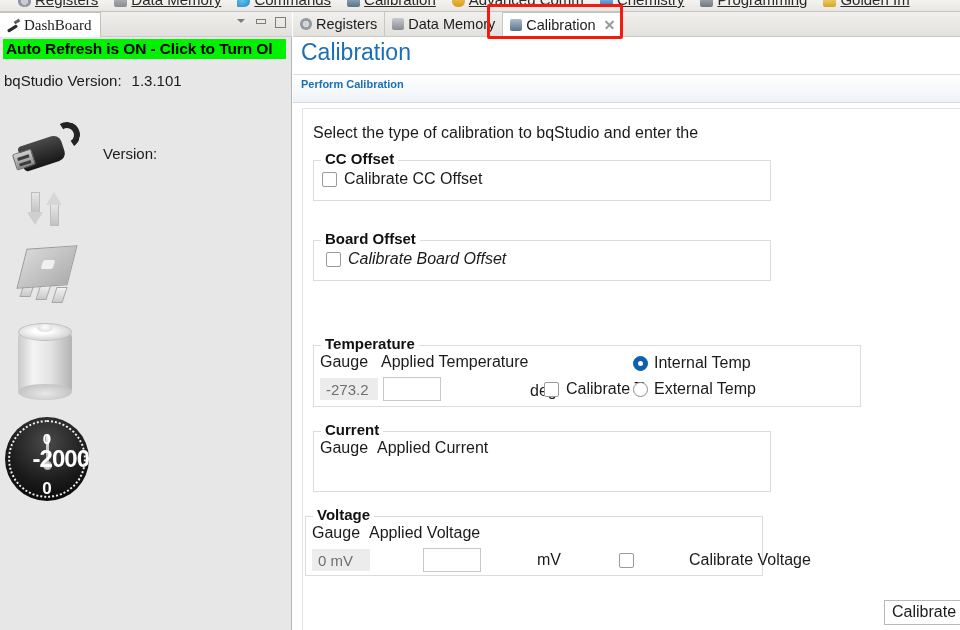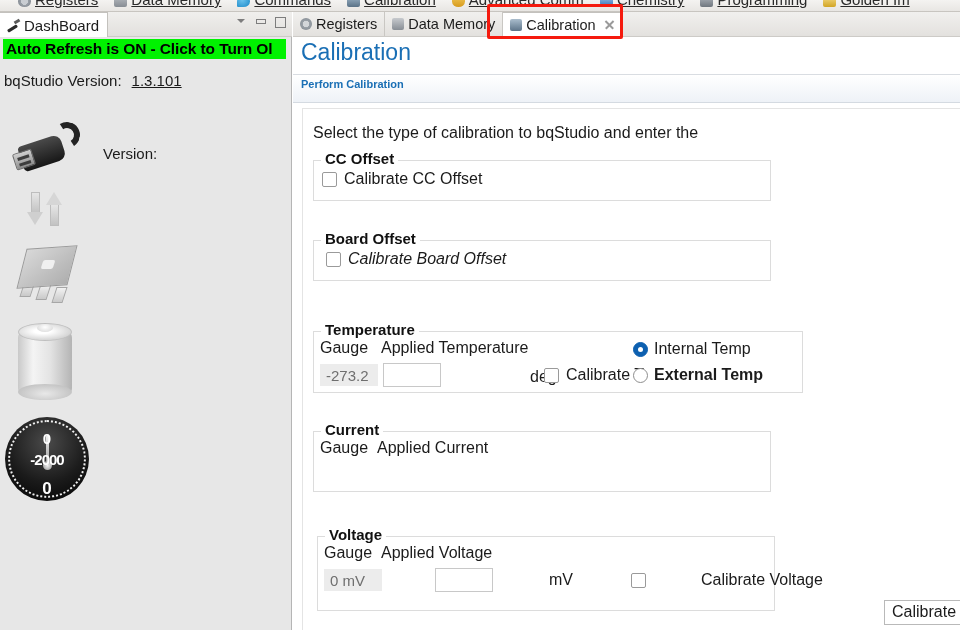--- a/index.html
+++ b/index.html
@@ -66,20 +66,21 @@
   }
   #dashboard-tab {
     position: absolute; left: 0; top: 0;
     height: 25px;
     background: #ffffff;
     border-right: 1px solid #c3c1bd;
     border-top: 1px solid #c3c1bd;
     display: flex; align-items: center;
     padding: 0 8px 0 6px;
     gap: 4px;
+    font-family: Liberation Serif, serif;
   }
   #dashboard-tab .tablabel {
     font-size: 15px; color: #1c1c1c;
     white-space: nowrap;
   }
   .brush-icon {
     width: 14px; height: 14px;
     position: relative;
     flex: 0 0 auto;
   }
@@ -126,21 +127,21 @@
     white-space: nowrap;
     overflow: hidden;
     padding-left: 3px;
     letter-spacing: -0.1px;
   }
   #version-line {
     position: absolute; left: 4px; top: 60px;
     font-size: 15px; color: #1b1b1b;
     white-space: nowrap;
   }
-  #version-line .vnum { margin-left: 10px; text-decoration: underline; }
+  #version-line .vnum { margin-left: 10px; }
 
   #fw-version-label {
     position: absolute; left: 103px; top: 133px;
     font-size: 15px; color: #1b1b1b;
   }
 
   
   #usb-icon { position: absolute; left: 14px; top: 108px; width: 70px; height: 62px; }
   #usb-icon .body {
     position: absolute; left: 6px; top: 20px;
@@ -271,23 +272,23 @@
     width: 9px; height: 9px; margin-left: -4.5px;
     border-radius: 50%;
     background: radial-gradient(circle, #f0f0f0, #8c8c8c);
   }
   #gauge-icon .gtop {
     position: absolute; left: 0; top: 13px; width: 100%;
     text-align: center; color: #ffffff;
     font-size: 15px; font-weight: bold;
   }
   #gauge-icon .gmid {
-    position: absolute; left: 0; top: 34px; width: 100%;
-    text-align: center; color: #ffffff;
-    font-size: 15px; font-weight: bold; letter-spacing: -1px;
+    position: absolute; left: 0; top: 28px; width: 100%;
+    text-align: right; color: #ffffff;
+    font-size: 24px; font-weight: bold; letter-spacing: -1px;
   }
   #gauge-icon .gbot {
     position: absolute; left: 0; top: 62px; width: 100%;
     text-align: center; color: #ffffff;
     font-size: 17px; font-weight: bold;
   }
 
   
   #right-pane {
     position: absolute; left: 293px; top: 12px;
@@ -583,21 +584,21 @@
     </div>
 
     <div class="groupbox" style="left:10px; top:131px; width:458px; height:41px;">
       <span class="group-legend">Board Offset</span>
       <div class="row" style="left:12px; top:9px;font-style:italic;">
         <span class="cb"></span>
         <span class="cb-label">Calibrate Board Offset</span>
       </div>
     </div>
 
-    <div class="groupbox" style="left:10px; top:222px; width:490px; height:62px;">
+    <div class="groupbox" style="left:10px; top:236px; width:548px; height:62px;">
       <span class="group-legend">Temperature</span>
 
       <div class="row" style="left:6px; top:7px;">
         <span class="fieldlabel">Gauge</span>
         <span class="fieldlabel" style="margin-left:13px;">Applied Temperature</span>
       </div>
 
       <div class="row" style="left:6px; top:31px;">
         <span class="gauge-ro">-273.2</span>
         <input class="applied-in" type="text" value="" style="">
@@ -609,37 +610,37 @@
 
       <div class="row" style="left:230px; top:34px;">
         <span class="cb"></span>
         <span class="cb-label">Calibrate T</span>
       </div>
 
       <div class="row" style="left:319px; top:8px;">
         <span class="radio on"></span>
         <span class="radio-label">Internal Temp</span>
       </div>
-      <div class="row" style="left:319px; top:34px;font-weight:bold;">
+      <div class="row" style="left:319px; top:34px;">
         <span class="radio"></span>
         <span class="radio-label">External Temp</span>
       </div>
     </div>
 
     <div class="groupbox" style="left:10px; top:322px; width:458px; height:61px;">
       <span class="group-legend">Current</span>
 
       <div class="row" style="left:6px; top:7px;">
         <span class="fieldlabel">Gauge</span>
         <span class="fieldlabel" style="margin-left:9px;">Applied Current</span>
       </div>
 
     </div>
 
-    <div class="groupbox" style="left:14px; top:407px; width:458px; height:75px;margin-top:20px;">
+    <div class="groupbox" style="left:2px; top:407px; width:458px; height:60px;">
       <span class="group-legend">Voltage</span>
 
       <div class="row" style="left:6px; top:7px;">
         <span class="fieldlabel">Gauge</span>
         <span class="fieldlabel" style="margin-left:9px;">Applied Voltage</span>
       </div>
 
       <div class="row" style="left:6px; top:31px;gap:48px;">
         <span class="gauge-ro">0 mV</span>
         <input class="applied-in" type="text" value="" style="">

